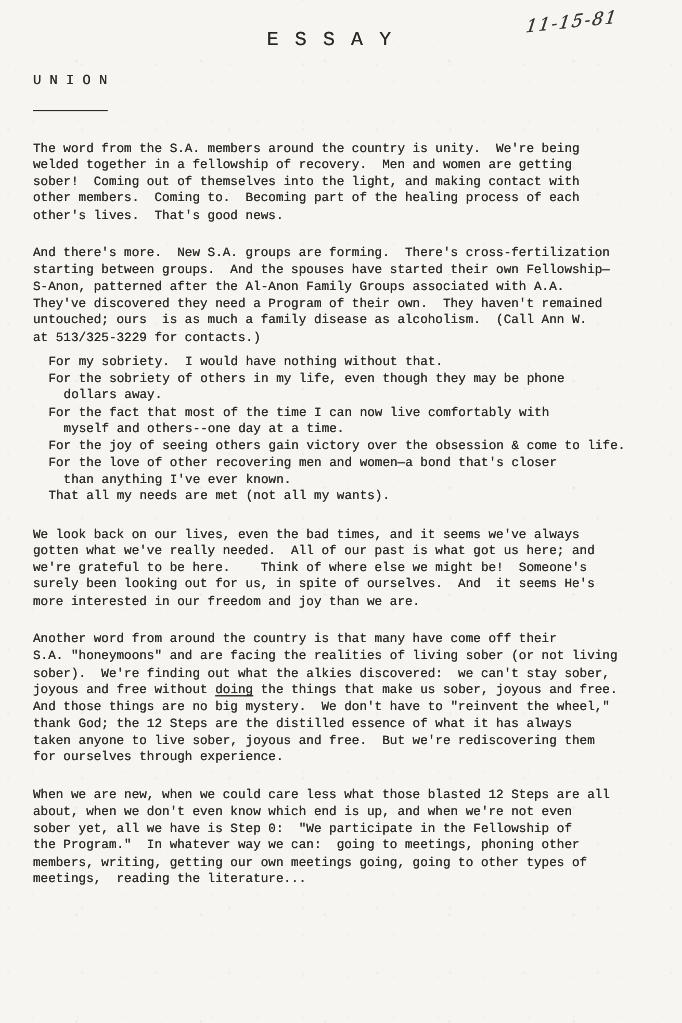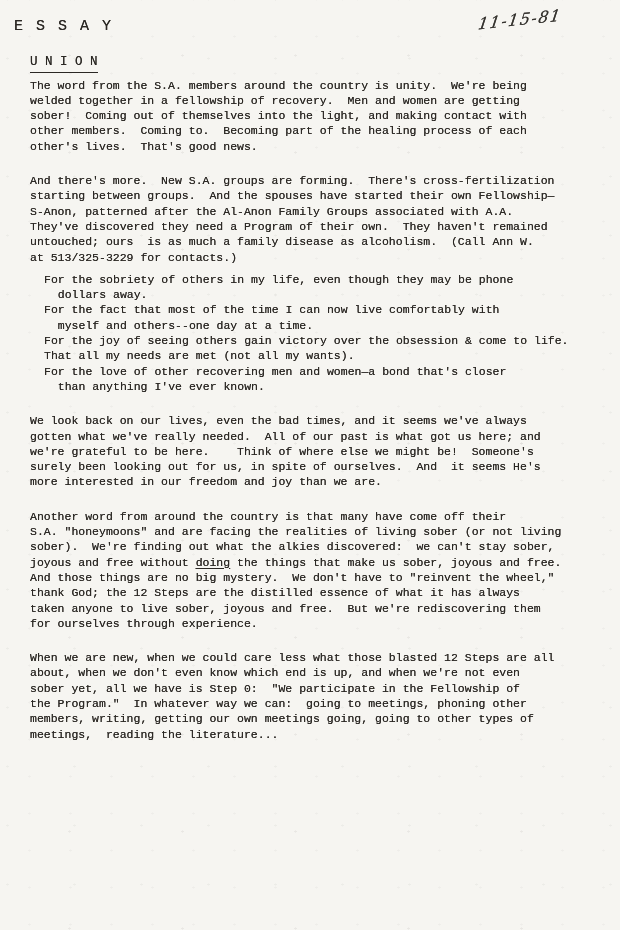--- a/index.html
+++ b/index.html
@@ -39,35 +39,36 @@
     right: 58px;
     font-family: "DejaVu Serif", serif;
     font-style: italic;
     font-size: 16px;
     letter-spacing: 1.5px;
     color: #35332f;
     transform: rotate(-6deg) skewX(-14deg);
     text-shadow: 0 0 0.5px rgba(50,48,44,0.8);
   }
   .page-title {
-    margin-top: 9px;
-    font-size: 15px;
+    margin-top: 20px;
+    text-align: center;
+    font-size: 18px;
     letter-spacing: 2px;
     transform: translateX(-16px);
   }
   .section-heading {
     display: inline-block;
     margin-top: 21px;
     font-size: 12.5px;
     border-bottom: 1.6px solid #2b2824;
-    padding-bottom: 1px;
+    padding-bottom: 18px;
   }
   .heading-row { line-height: 14px; }
   .h2-row .section-heading { margin-top: 19px; }
-  .para-1 { margin-top: 5px; }
+  .para-1 { margin-top: 27px; }
   .para    { margin-top: 19px; }
   .gratitude-list {
     margin-top: 7px;
     padding-left: 14px;
   }
   .underlined-word {
     text-decoration: underline;
     text-underline-offset: 2px;
   }
 </style>
@@ -94,28 +95,29 @@
 
     <div class="typed para">And there's more.  New S.A. groups are forming.  There's cross-fertilization
 starting between groups.  And the spouses have started their own Fellowship—
 S-Anon, patterned after the Al-Anon Family Groups associated with A.A.
 They've discovered they need a Program of their own.  They haven't remained
 untouched; ours  is as much a family disease as alcoholism.  (Call Ann W.
 at 513/325-3229 for contacts.)</div>
 
 
     <div class="gratitude-list">
+      <div class="typed">For my sobriety.  I would have nothing without that.</div>
       <div class="typed">For the sobriety of others in my life, even though they may be phone
   dollars away.</div>
       <div class="typed">For the fact that most of the time I can now live comfortably with
   myself and others--one day at a time.</div>
       <div class="typed">For the joy of seeing others gain victory over the obsession &amp; come to life.</div>
-      <div class="typed">That all my needs are met (not all my wants).</div>
       <div class="typed">For the love of other recovering men and women—a bond that's closer
   than anything I've ever known.</div>
+      <div class="typed">That all my needs are met (not all my wants).</div>
     </div>
 
     <div class="typed para">We look back on our lives, even the bad times, and it seems we've always
 gotten what we've really needed.  All of our past is what got us here; and
 we're grateful to be here.    Think of where else we might be!  Someone's
 surely been looking out for us, in spite of ourselves.  And  it seems He's
 more interested in our freedom and joy than we are.</div>
 
 
     <div class="typed para"><span>Another word from around the country is that many have come off their

